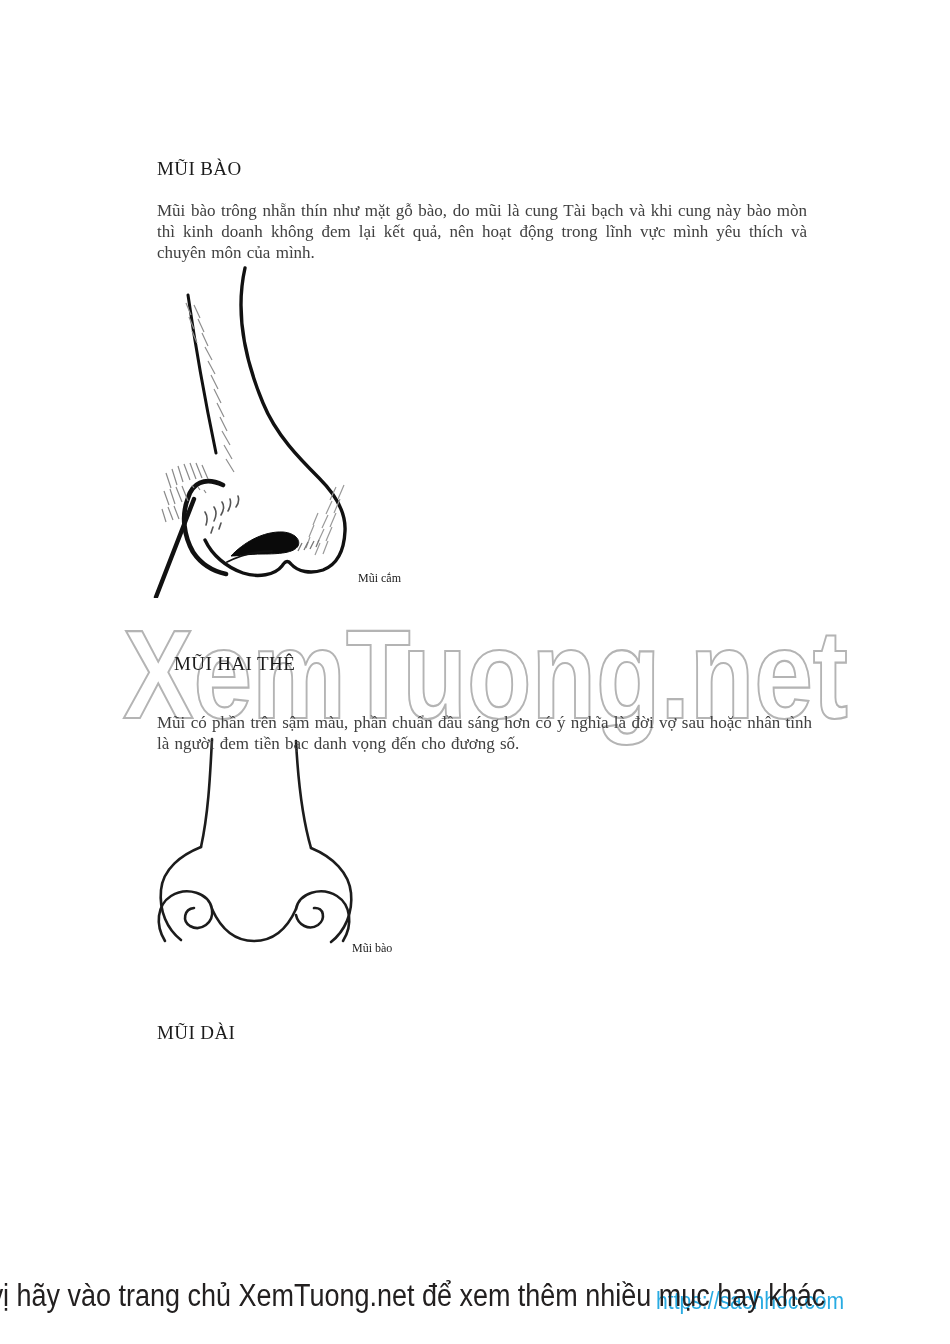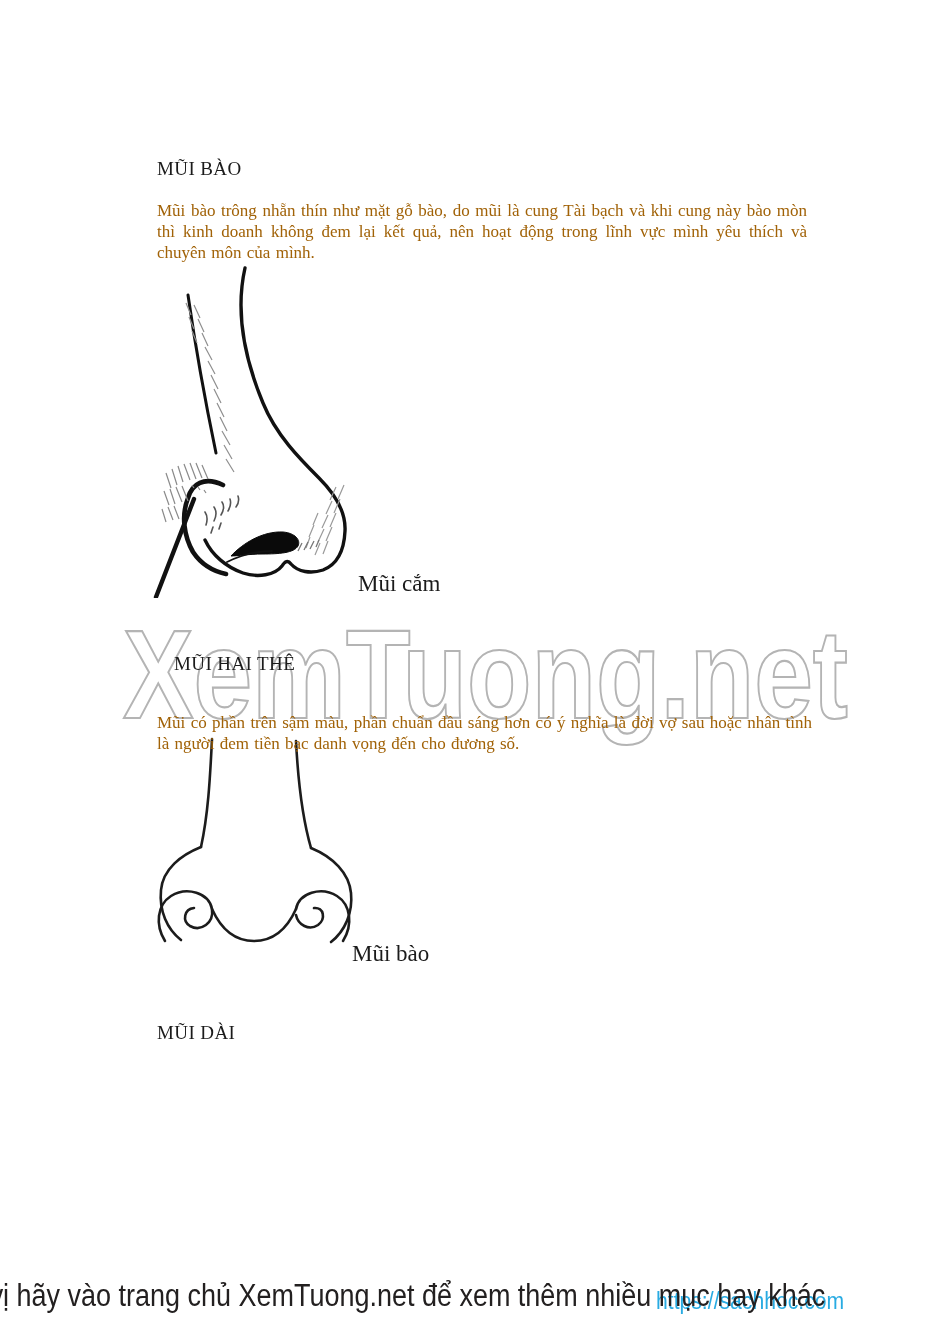--- a/index.html
+++ b/index.html
@@ -16,25 +16,25 @@
   .txt{position:absolute;z-index:2;margin-top:12px;}
   .heading{
     font-size:19px;
     letter-spacing:0.4px;
     color:#1b1b1b;
   }
   .body-par{
     font-size:17px;
     line-height:21px;
     text-align:justify;
-    color:#a16207;
+    color:#404040;
     word-spacing:1px;
   }
   .fig-caption{
-    font-size:23px;
+    font-size:12px;
     color:#1b1b1b;
   }
   .footer-black{
     position:absolute;
     left:0;top:1278px;width:758px;
     display:flex;justify-content:center;
     z-index:3;
   }
   .footer-black span{
     display:inline-block;

